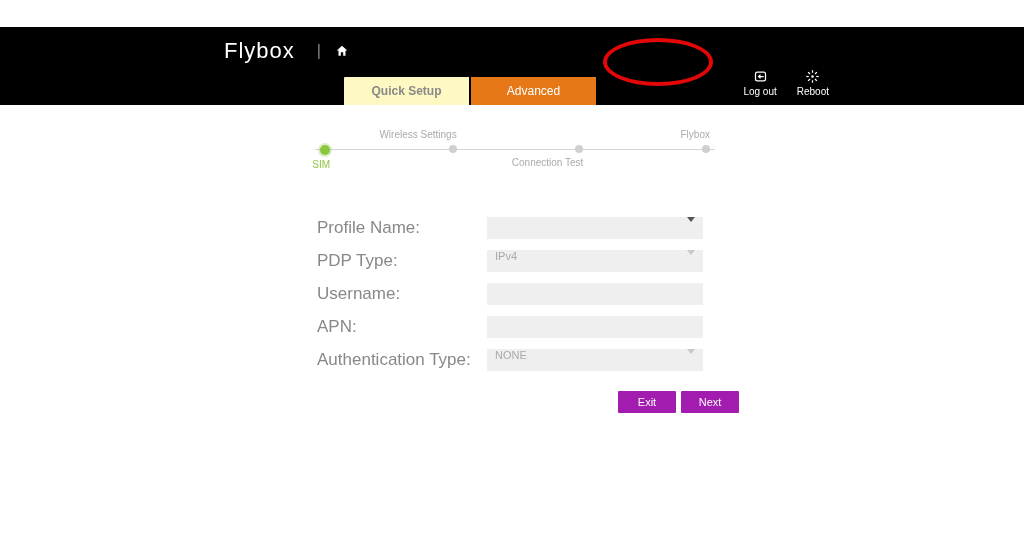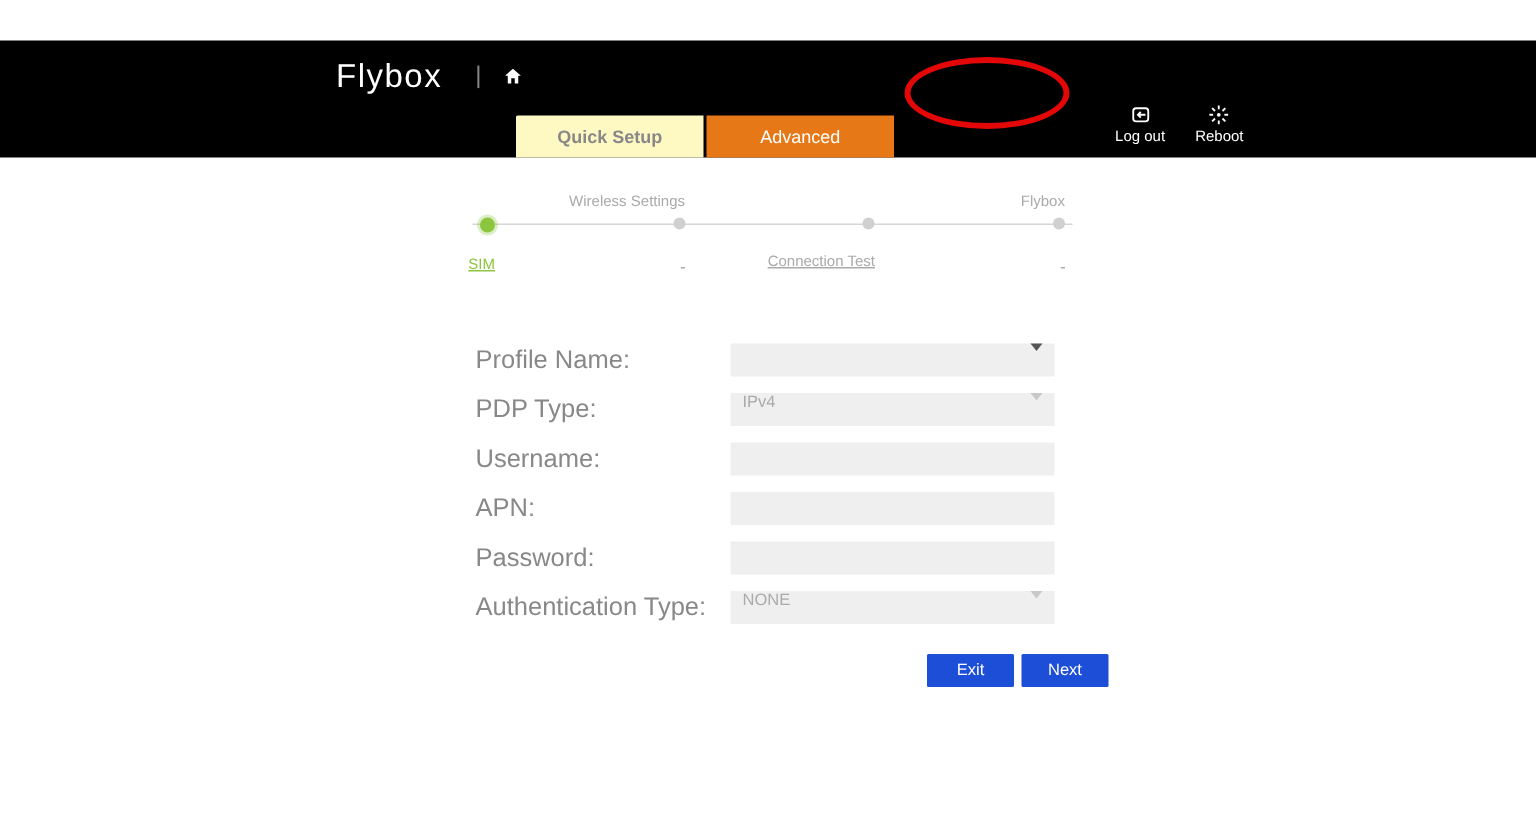--- a/index.html
+++ b/index.html
@@ -111,21 +111,21 @@
 }
 .step {
   display: flex;
   flex-direction: column;
   align-items: flex-end;
   font-size: 10px;
   color: #aaaaaa;
   width: 20px;
 }
 .step-lbl-top { height: 16px; white-space: nowrap; }
-.step-lbl-bot { height: 16px; white-space: nowrap; margin-top: 16px; text-decoration: underline; }
+.step-lbl-bot { height: 16px; white-space: nowrap; margin-top: 4px; }
 .dot {
   width: 8px;
   height: 8px;
   border-radius: 50%;
   background: #d0d0d0;
   position: relative;
   z-index: 2;
 }
 .dot.active {
   width: 10px;
@@ -179,21 +179,21 @@
   margin-top: 20px;
   margin-left: 317px;
   width: 422px;
   display: flex;
   justify-content: flex-end;
   gap: 5px;
 }
 .btn {
   width: 58px;
   height: 22px;
-  background: #1d4ed8;
+  background: #a21caf;
   color: #ffffff;
   font-size: 11px;
   display: flex;
   align-items: center;
   justify-content: center;
   cursor: pointer;
   border-radius: 1px;
 }
 </style>
 </head>
@@ -308,28 +308,20 @@
     </div>
     <div class="row">
       <div class="lbl">APN:</div>
       <div class="ctrl">
           <div class="input">
             <span></span>
           </div>
         </div>
     </div>
     <div class="row">
-      <div class="lbl">Password:</div>
-      <div class="ctrl">
-          <div class="input">
-            <span></span>
-          </div>
-        </div>
-    </div>
-    <div class="row">
       <div class="lbl">Authentication Type:</div>
       <div class="ctrl">
         <div class="select light">
           <span>NONE</span>
           <span class="caret"></span>
         </div>
       </div>
     </div>
   </div>
 

